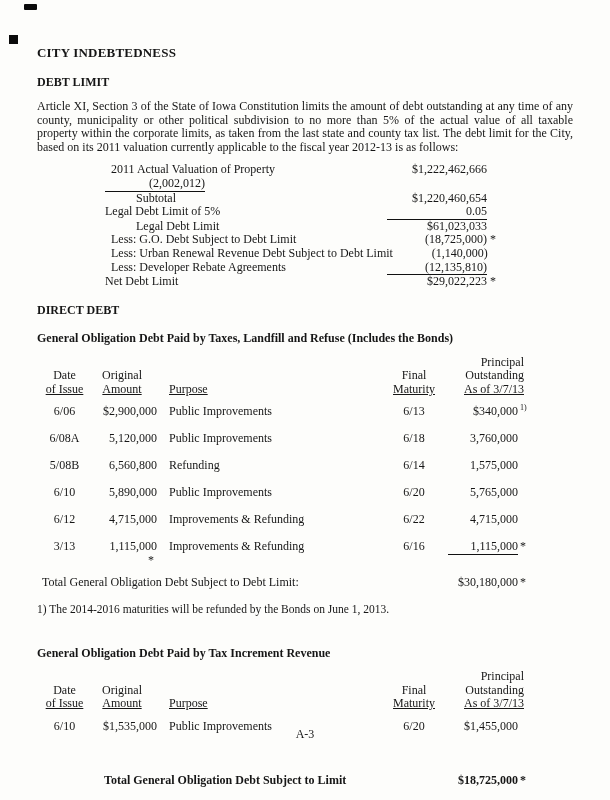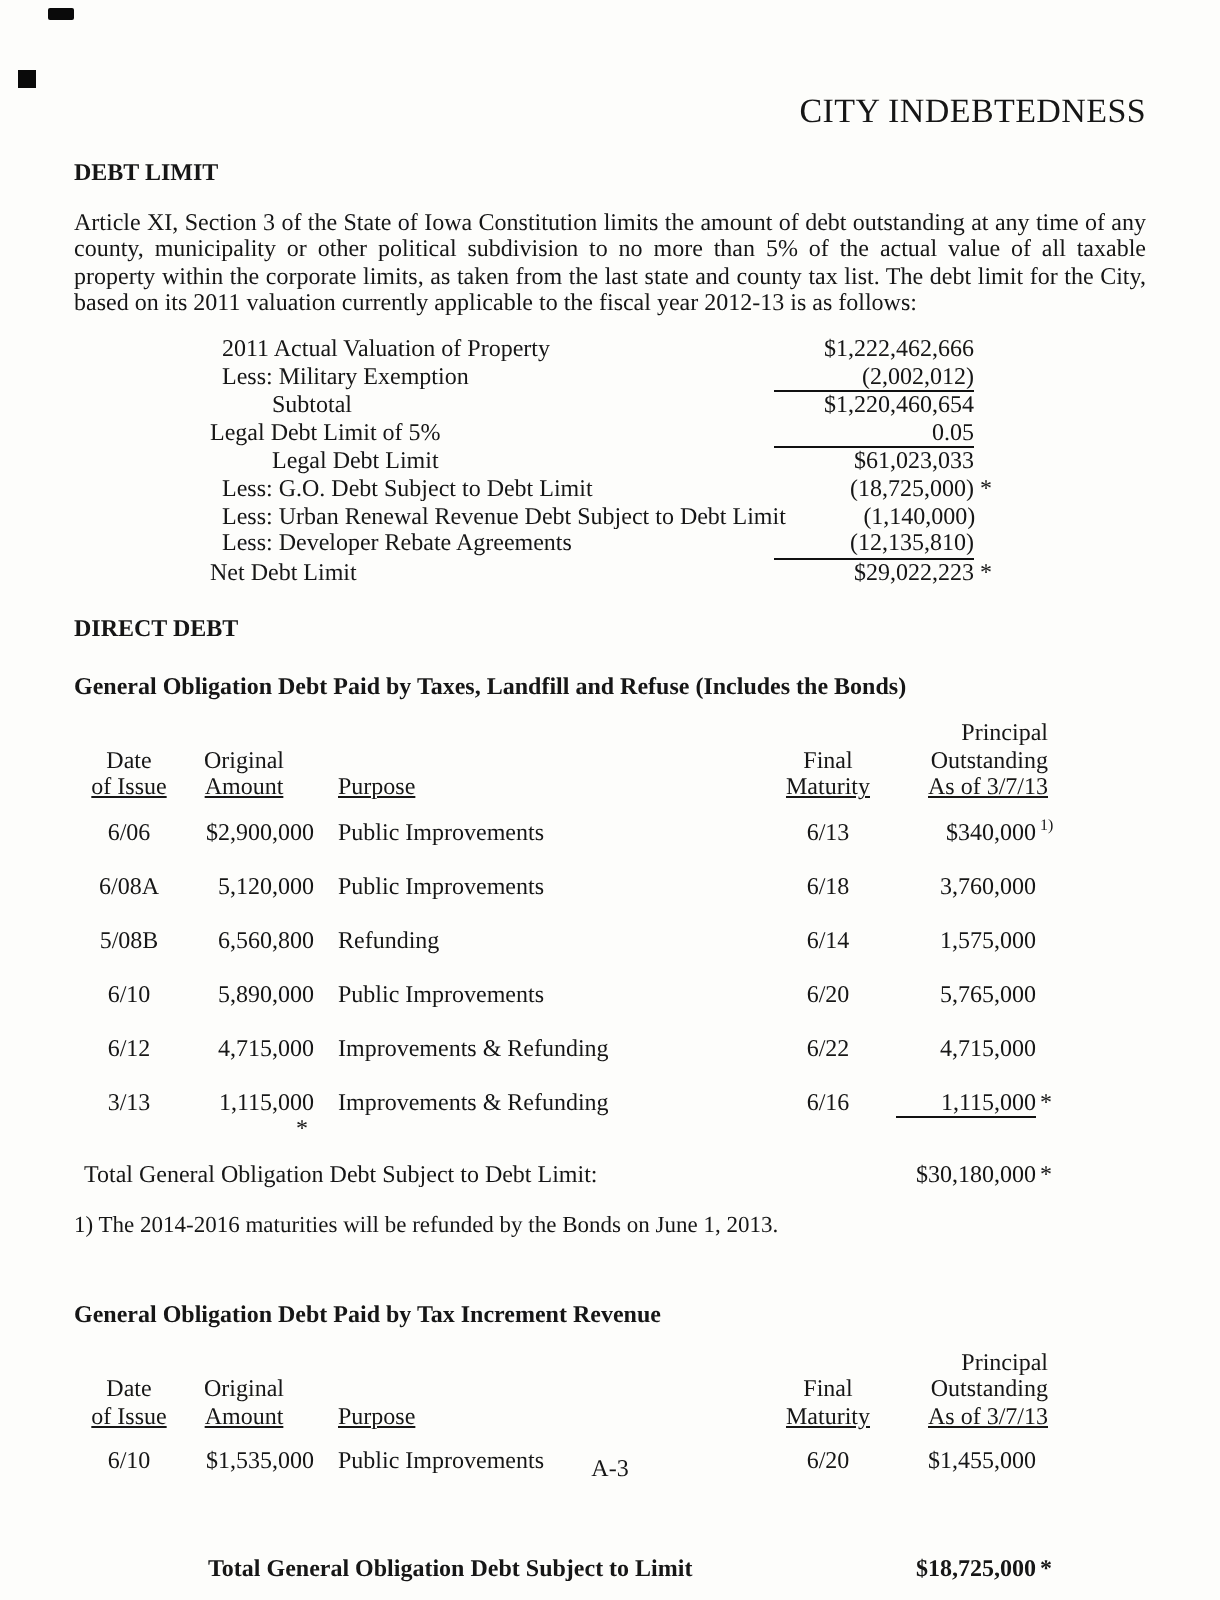--- a/index.html
+++ b/index.html
@@ -11,21 +11,21 @@
     color:#161616;
     position:relative;
     overflow:hidden;
   }
   .page { padding:46px 37px 0 37px; }
 
   .artifact { position:absolute; background:#0a0a0a; }
   .artifact.a1 { left:24px; top:4px; width:13px; height:6px; border-radius:1px; }
   .artifact.a2 { left:9px;  top:35px; width:9px; height:9px; }
 
-  .title { text-align:right; font-weight:normal; font-size:17px; letter-spacing:.2px; }
+  .title { text-align:left; font-weight:bold; font-size:13px; letter-spacing:.2px; }
   .sect-head { font-weight:bold; margin-top:15px; }
   .para { text-align:justify; margin-top:11px; }
 
   
   .dl { margin:9px 0 0 68px; width:398px; }
   .dl-row { display:flex; line-height:13.6px; }
   .dl-label { flex:1; white-space:nowrap; }
   .i1 .dl-label { padding-left:6px; }
   .i2 .dl-label { padding-left:31px; }
   .dl-value { width:100px; text-align:right; white-space:nowrap; }
@@ -75,21 +75,20 @@
 
   <div class="para">Article XI, Section 3 of the State of Iowa Constitution limits the amount of debt outstanding at any time of any county, municipality or other political subdivision to no more than 5% of the actual value of all taxable property within the corporate limits, as taken from the last state and county tax list.  The debt limit for the City, based on its 2011 valuation currently applicable to the fiscal year 2012-13 is as follows:</div>
 
   <div class="dl">
     <div class="dl-row i1">
       <span class="dl-label">2011 Actual Valuation of Property</span>
       <span class="dl-value">$1,222,462,666</span>
       <span class="dl-suffix"></span>
     </div>
     <div class="dl-row i1">
-      <span class="dl-label">Less:  Military Exemption</span>
       <span class="dl-value rule">(2,002,012)</span>
       <span class="dl-suffix"></span>
     </div>
     <div class="dl-row i2">
       <span class="dl-label">Subtotal</span>
       <span class="dl-value">$1,220,460,654</span>
       <span class="dl-suffix"></span>
     </div>
     <div class="dl-row">
       <span class="dl-label">Legal Debt Limit of 5%</span>

